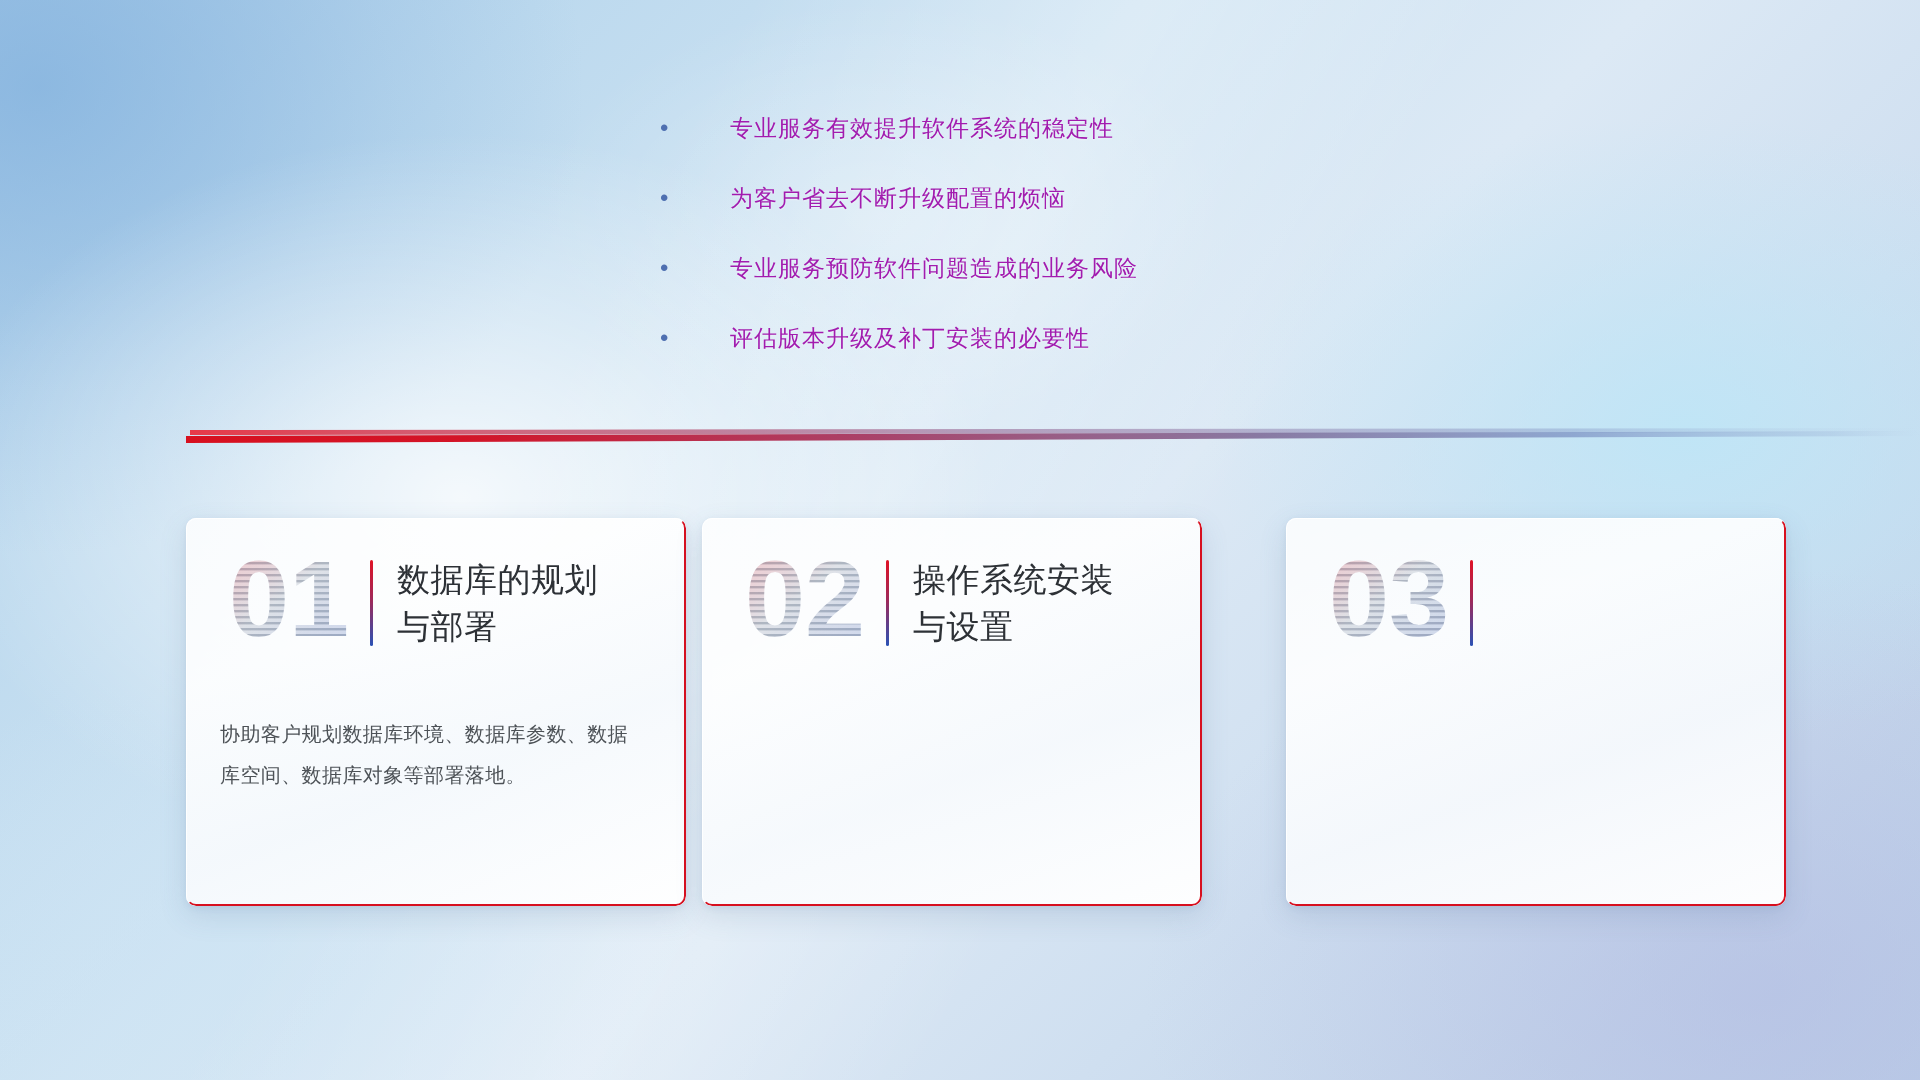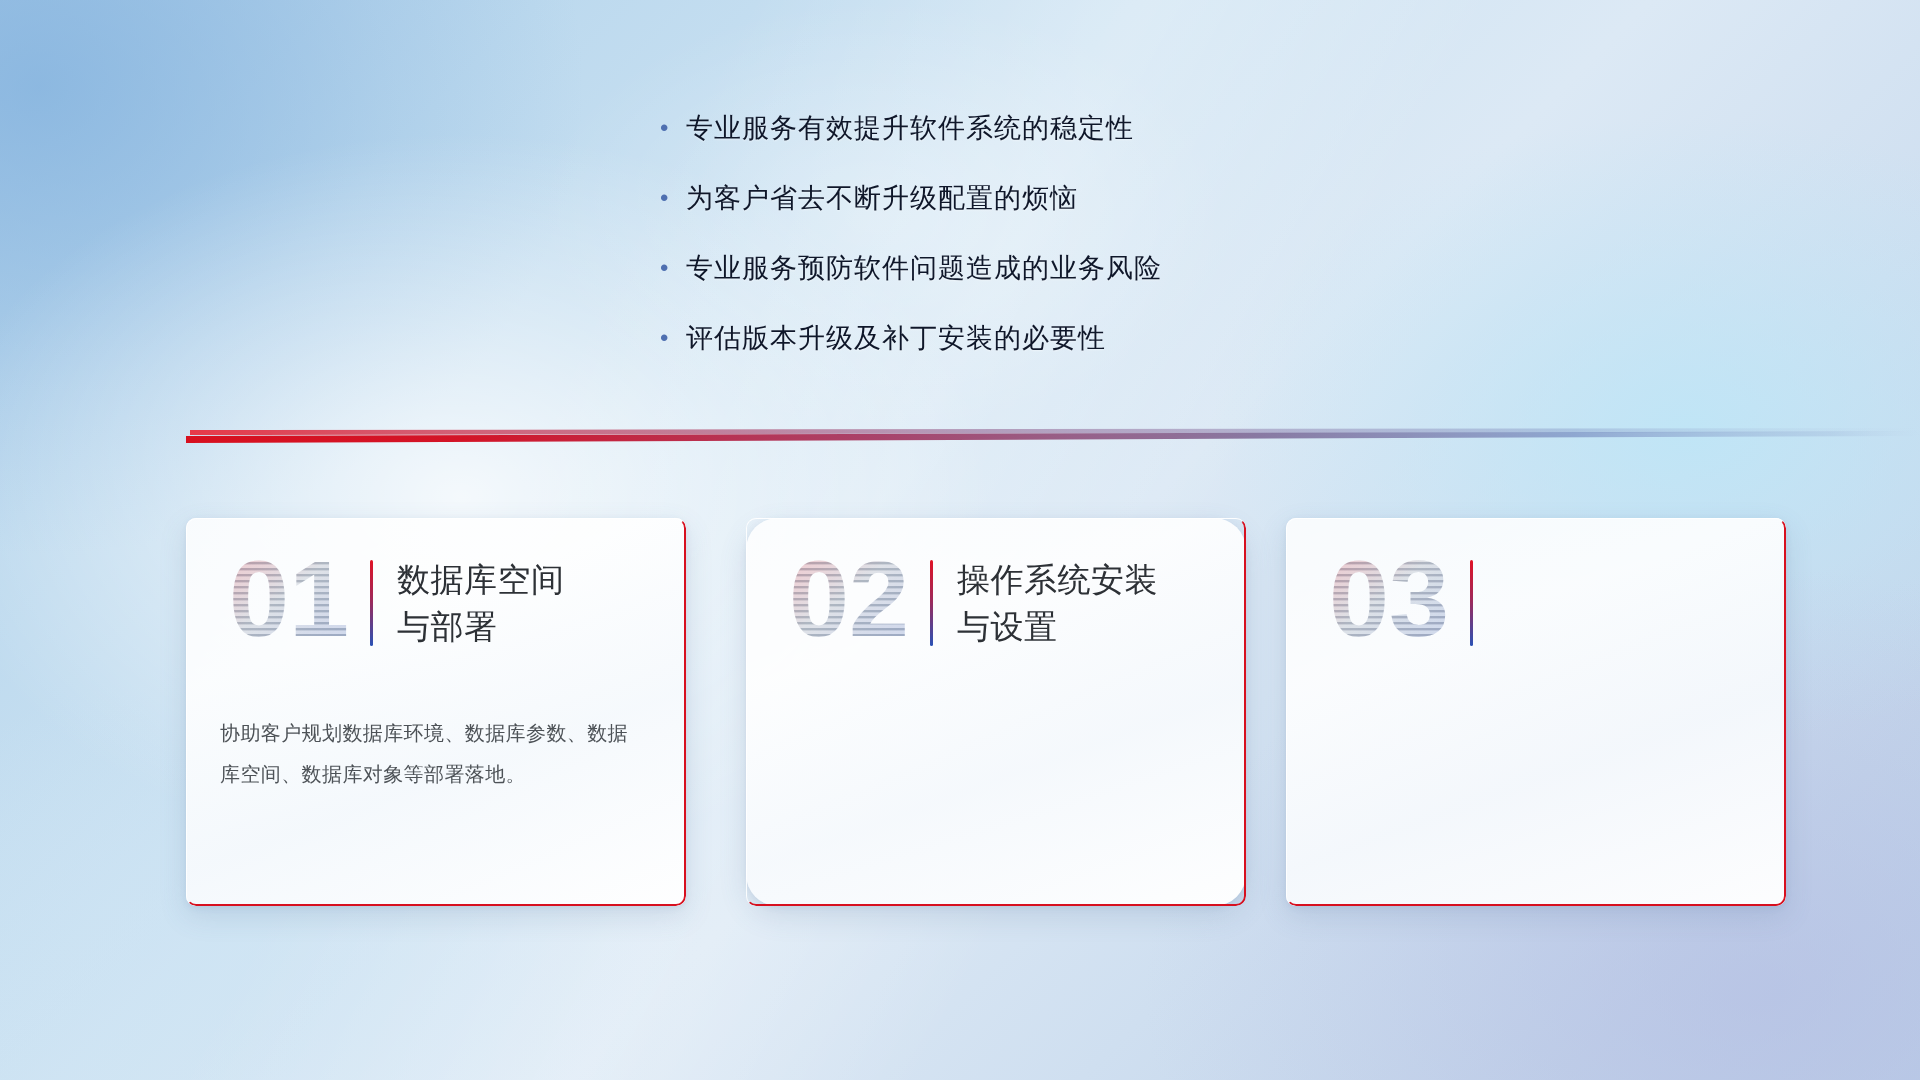--- a/index.html
+++ b/index.html
@@ -40,23 +40,24 @@
   .bullets{
     position:absolute;left:660px;top:108px;width:760px;
   }
   .bullet-row{
     display:flex;align-items:flex-start;margin-bottom:30px;
   }
   .bullet-dot{
     width:26px;flex:0 0 26px;color:#4e6fb0;font-size:24px;line-height:40px;text-align:left;
   }
   .bullet-text{
-    font-size:27px;line-height:40px;color:#0f172a;letter-spacing:1px;
+    font-size:23px;line-height:40px;color:#a21caf;letter-spacing:1px;
     font-family:"Liberation Sans","DejaVu Sans",sans-serif;
     text-shadow:0 1px 2px rgba(255,255,255,0.45);
+    margin-left:44px;
   }
 
   
   .divider-wrap{position:absolute;left:0;top:412px;width:1920px;height:40px;}
   .divider-wrap svg{display:block;}
 
   
   .cards{position:absolute;left:0;top:518px;width:1920px;height:420px;}
   .card{
     position:absolute;top:0;width:500px;height:388px;
@@ -74,21 +75,21 @@
   .card-accent{ 
     position:absolute;inset:0;border-radius:10px;pointer-events:none;
     border-right:2.5px solid #d7101f;
     border-bottom:2.5px solid #d7101f;
     border-top:2.5px solid transparent;
     border-left:2.5px solid transparent;
     -webkit-mask-image:linear-gradient(150deg,rgba(0,0,0,0) 16%,rgba(0,0,0,1) 42%);
             mask-image:linear-gradient(150deg,rgba(0,0,0,0) 16%,rgba(0,0,0,1) 42%);
   }
   .card1{left:186px;}
-  .card2{left:746px;border-radius:32px;}
+  .card2{left:702px;}
   .card3{left:1286px;}
 
   .card-head{
     position:absolute;left:0;top:10px;width:100%;height:150px;
     display:flex;align-items:center;
   }
   .card-num{
     position:relative;width:150px;flex:0 0 150px;height:118px;margin-left:28px;
     display:flex;align-items:center;justify-content:center;
   }
@@ -99,21 +100,21 @@
     border-radius:2px;
   }
   .card-title{
     font-size:33px;line-height:47px;color:#2d3136;letter-spacing:0.5px;
     font-family:"Liberation Sans","DejaVu Sans",sans-serif;
     white-space:pre-line;
   }
   .card-body{
     position:absolute;left:34px;top:196px;width:426px;
     font-size:20px;line-height:41px;color:#4d5257;letter-spacing:0.4px;
-    font-family:Liberation Mono, monospace;
+    font-family:Liberation Sans, sans-serif;
   }
 </style>
 </head>
 <body>
 
 <div class="bg bg-base"></div>
 <div class="bg bg-g3"></div>
 <div class="bg bg-g1"></div>
 <div class="bg bg-g2"></div>
 <div class="bg bg-g4"></div>
@@ -187,21 +188,21 @@
               <text x="75" y="92" text-anchor="middle" font-family="Liberation Sans, DejaVu Sans, sans-serif" font-size="108" font-weight="700" fill="#fff">01</text>
             </mask>
           </defs>
           <g mask="url(#numMask1)">
             <rect width="150" height="118" fill="url(#stripes1)"></rect>
             <rect width="150" height="118" fill="url(#numTint1)"></rect>
           </g>
         </svg>
       </div>
       <div class="card-bar"></div>
-      <div class="card-title">数据库空间
+      <div class="card-title">数据库的规划
 与部署</div>
     </div>
     <div class="card-body">协助客户规划数据库环境、数据库参数、数据库空间、数据库对象等部署落地。</div>
   </div>
 
   <div class="card card2">
     <div class="card-accent"></div>
     <div class="card-head">
       <div class="card-num">
         <svg width="150" height="118" viewBox="0 0 150 118" xmlns="http://www.w3.org/2000/svg">

